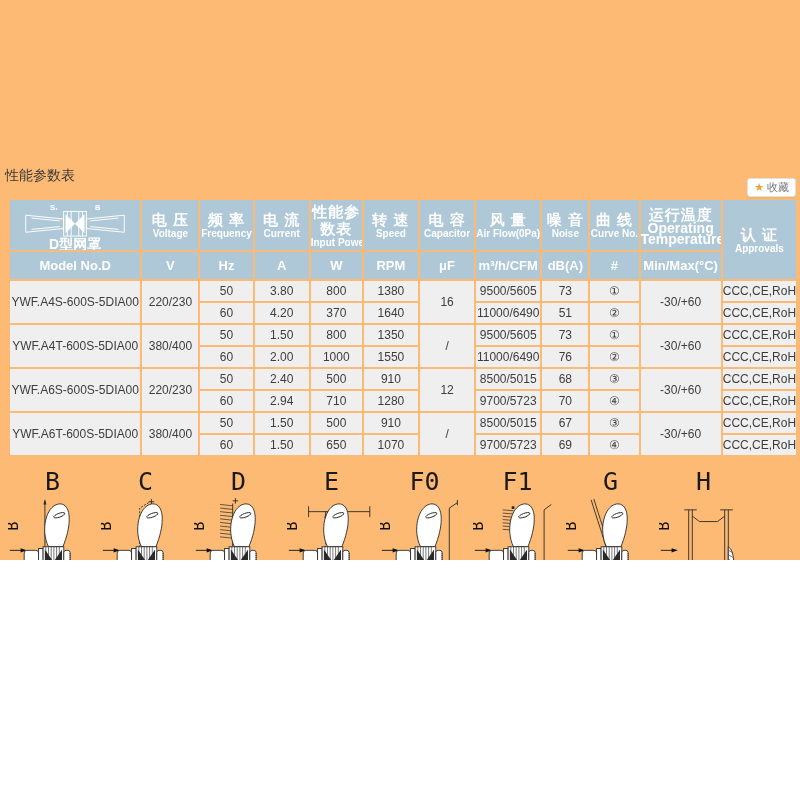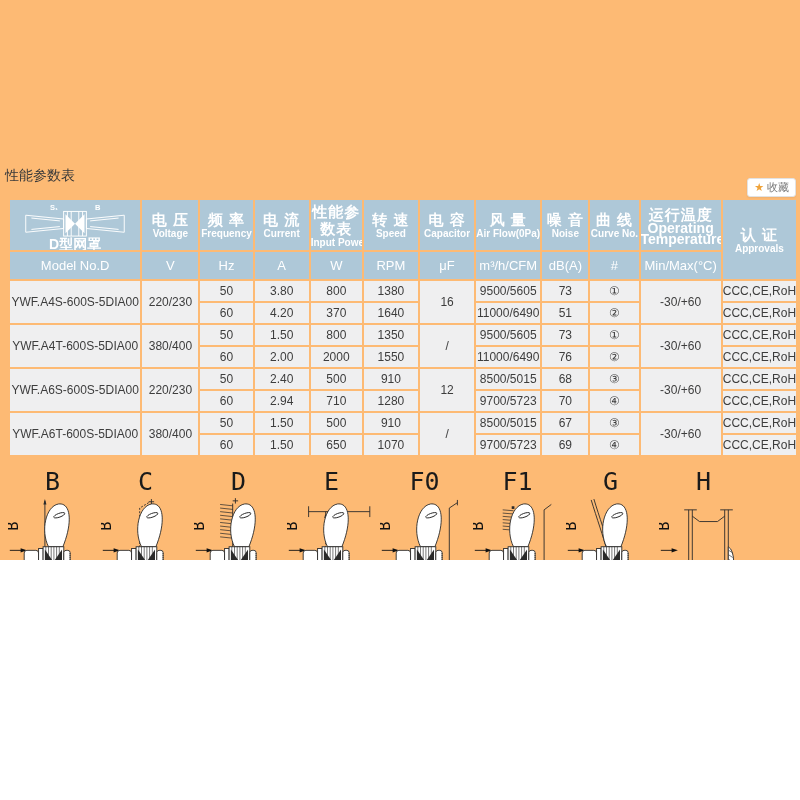--- a/index.html
+++ b/index.html
@@ -11,21 +11,21 @@
              font-size:11px;color:#777;box-shadow:0 1px 2px rgba(0,0,0,.06);cursor:pointer;}
   .fav-badge .star{color:#f0a33a;font-size:11px;}
   table.spec{position:absolute;left:8px;top:198px;border-collapse:separate;border-spacing:2px;
              table-layout:fixed;width:790px;}
   table.spec th, table.spec td{padding:0;vertical-align:middle;text-align:center;overflow:hidden;}
   .hcell{background:#aec8d8;color:#fff;height:50px;margin-top:32px;}
   .hcell .zh{font-size:15px;font-weight:bold;letter-spacing:1px;line-height:17px;}
   .hcell .en{font-size:10px;font-weight:bold;line-height:11px;white-space:nowrap;}
   .hcell .en.wrap{white-space:normal;font-size:14px;}
   .imgcell .imgcap{font-size:14px;color:#fff;line-height:10px;margin-top:-2px;}
-  .ucell{background:#aec8d8;color:#fff;height:27px;font-size:13px;font-weight:normal;}
+  .ucell{background:#aec8d8;color:#fff;height:27px;font-size:13px;font-weight:bold;}
   table.spec td{background:#efeff0;color:#3d3d3d;font-size:12px;height:20px;}
   td.model{font-size:12px;}
   td.appr{font-size:10.5px;}
   td.curve{color:#555;font-size:12px;}
   .diagrams{position:absolute;left:6px;top:468px;width:744px;display:flex;}
   .diag{width:93px;display:flex;flex-direction:column;align-items:center;}
   .dlabel{font-family:"DejaVu Sans Mono",monospace;font-size:25px;color:#1a1a1a;
           line-height:28px;height:30px;}
 </style>
 </head>
@@ -167,21 +167,21 @@
           <td rowspan="2">/</td>
           <td>9500/5605</td>
           <td>73</td>
           <td class="curve">①</td>
           <td rowspan="2">-30/+60</td>
           <td class="appr">CCC,CE,RoHs</td>
         </tr>
         <tr>
           <td>60</td>
           <td>2.00</td>
-          <td>2000</td>
+          <td>1000</td>
           <td>1550</td>
           <td>11000/6490</td>
           <td>76</td>
           <td class="curve">②</td>
           <td class="appr">CCC,CE,RoHs,UL</td>
         </tr>
         <tr>
           <td rowspan="2" class="model">YWF.A6S-600S-5DIA00</td>
           <td rowspan="2">220/230</td>
           <td>50</td>

